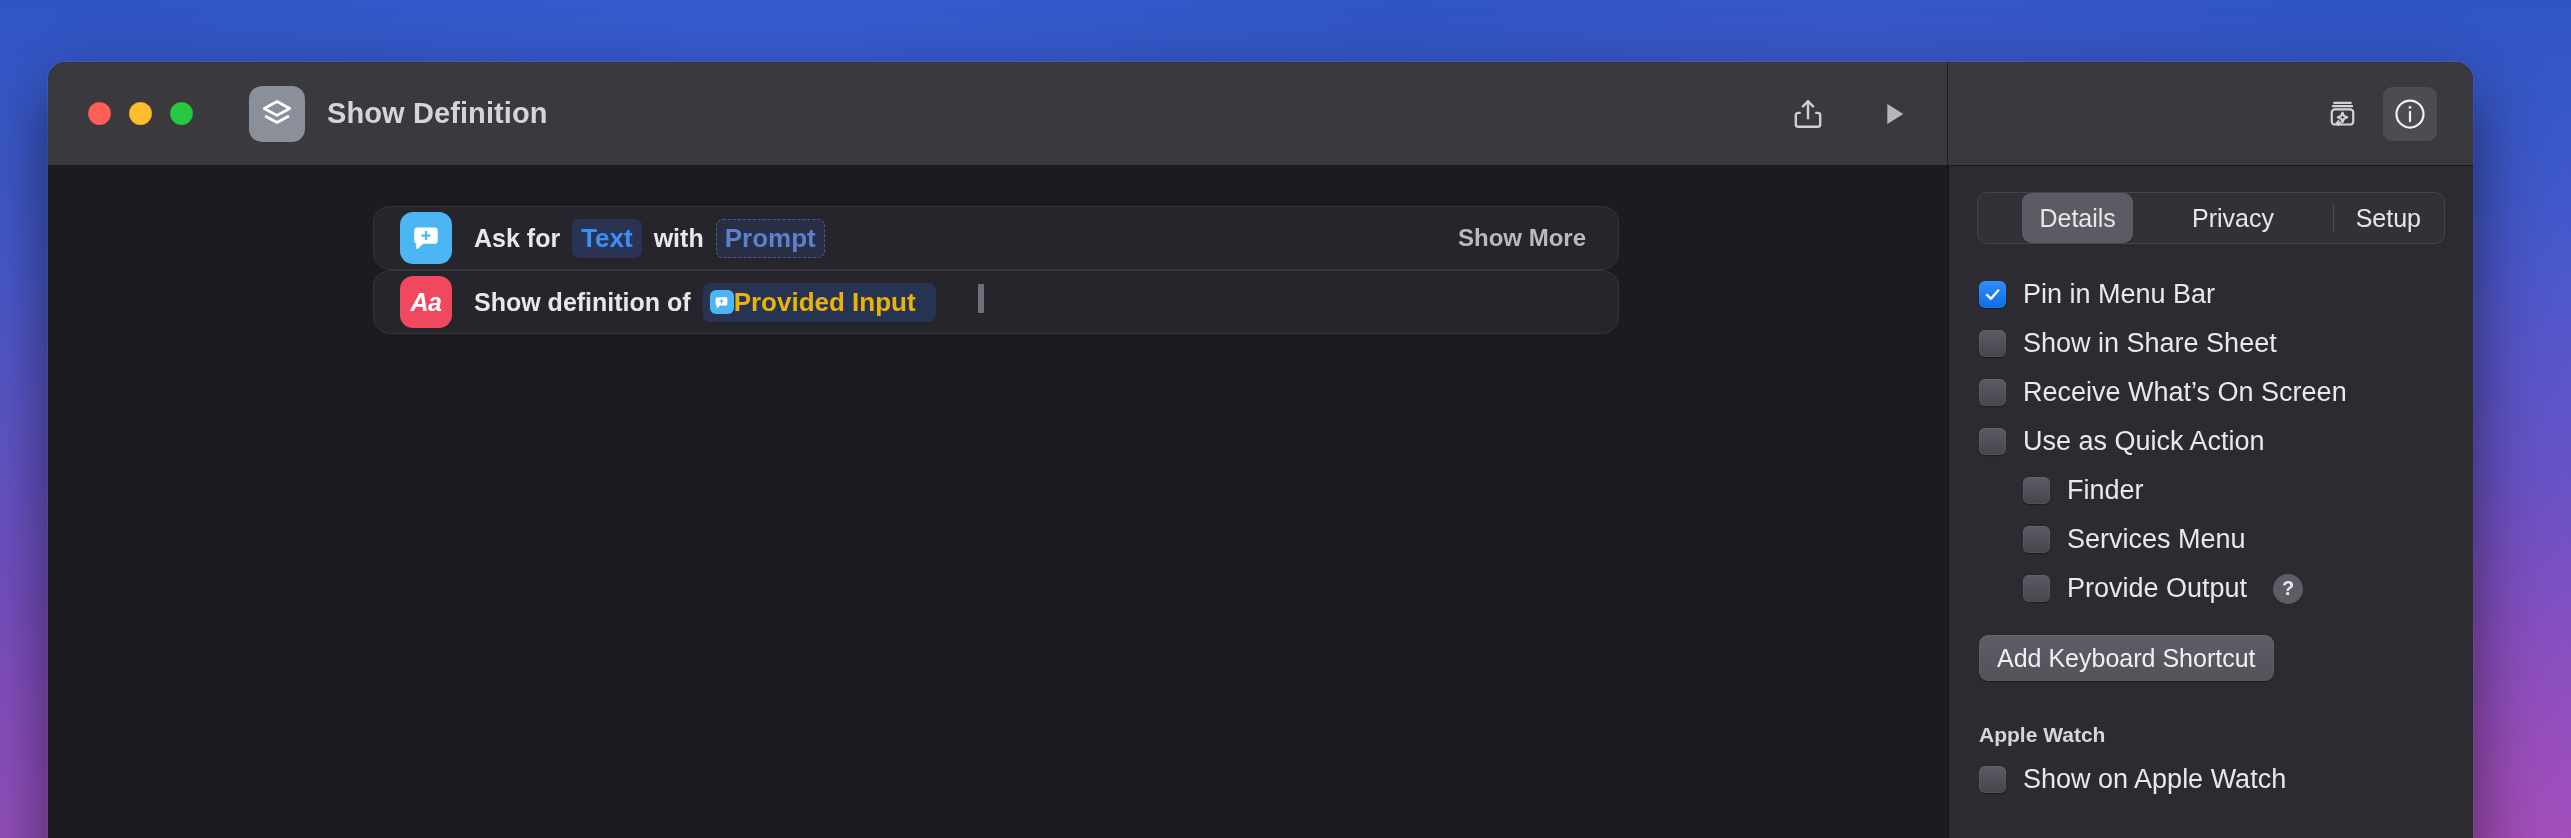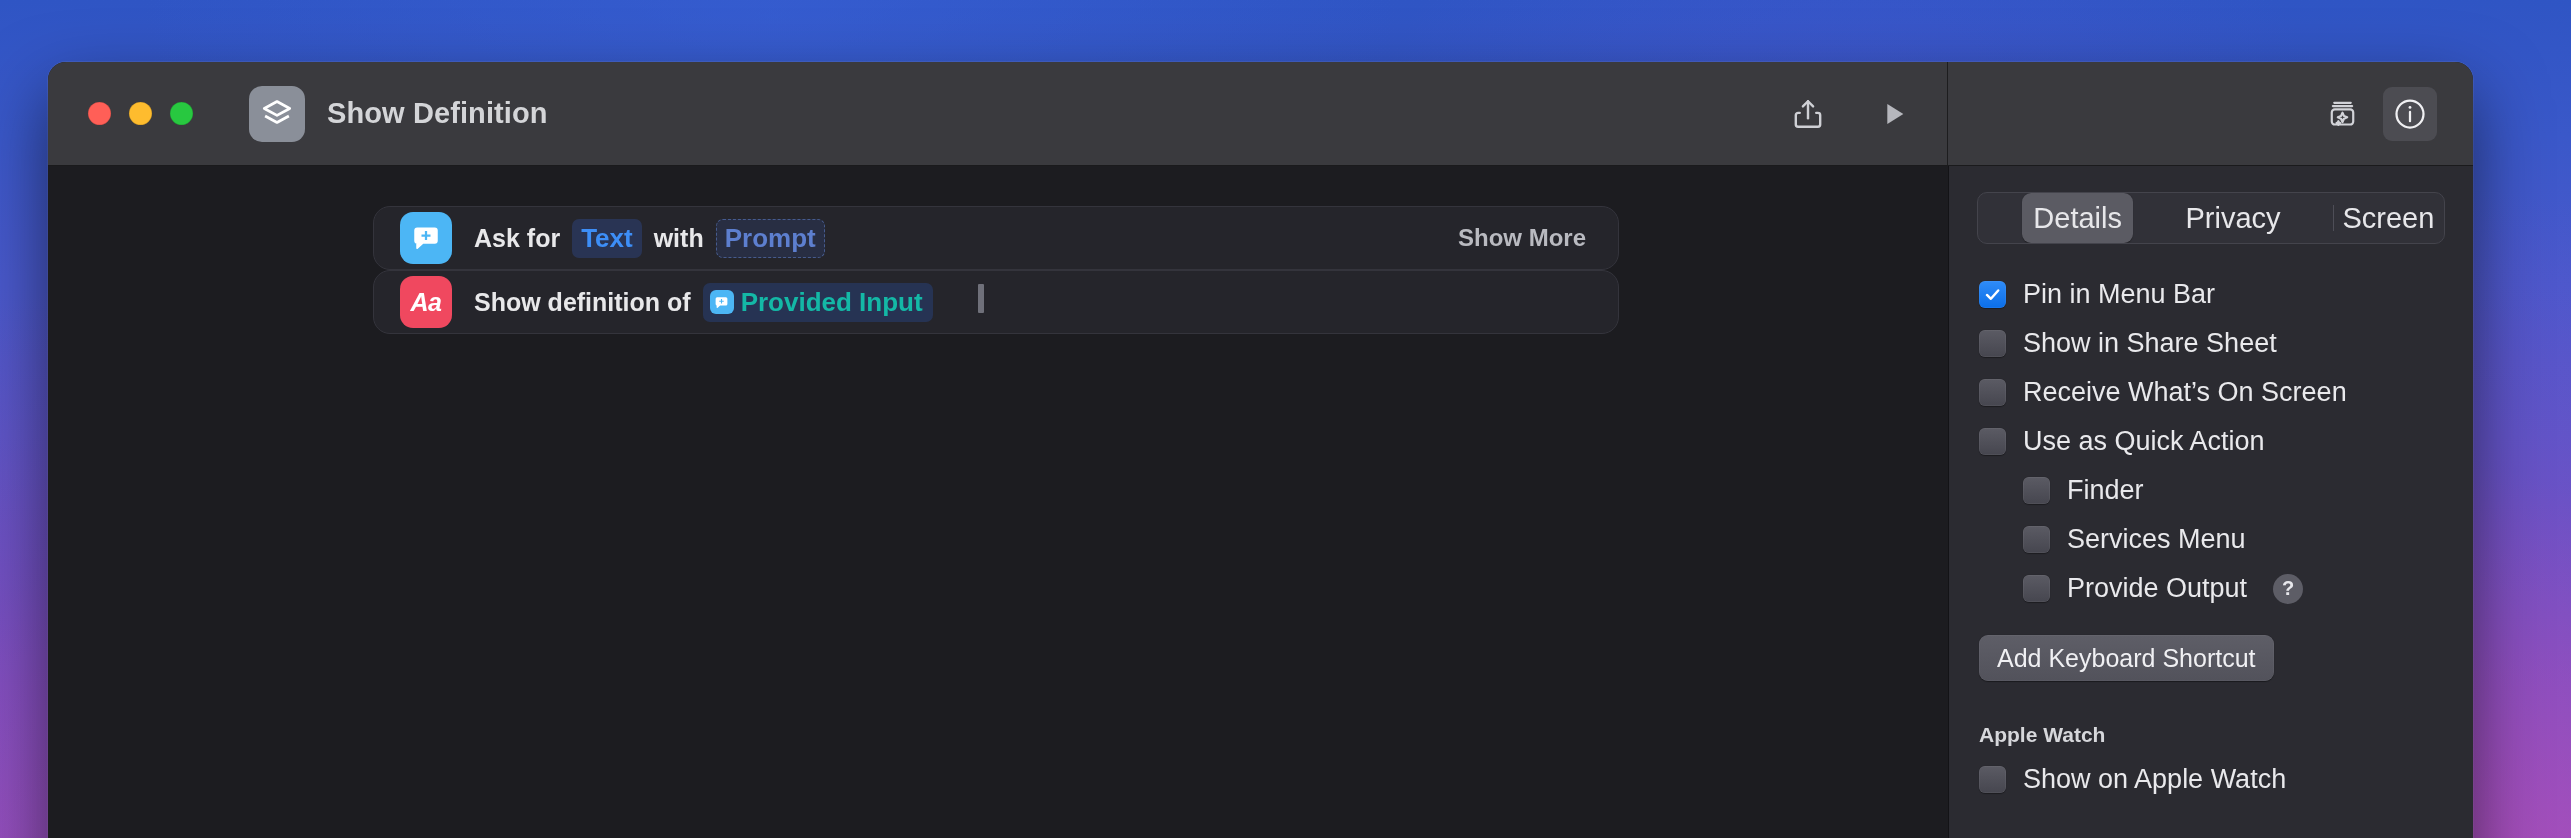--- a/index.html
+++ b/index.html
@@ -101,42 +101,42 @@
     color:#e8e8ea; font-size:25px; font-weight:bold; white-space:nowrap;
   }
   .card-text .w { margin:0 9px; }
   .card-text .w:first-child { margin-left:0; }
   .tok {
     display:inline-flex; align-items:center; border-radius:7px;
     padding:4px 9px; font-weight:bold; font-size:26px; margin:0 3px;
   }
   .tok.filled { background:rgba(60,110,230,0.22); color:#3d8ef7; }
   .tok.ghost  { background:rgba(60,110,230,0.13); color:#5d7fcf; border:1px dashed rgba(110,150,235,0.45); padding:3px 8px; }
-  .tok.var    { background:rgba(40,95,215,0.24); color:#14b8a6; gap:7px; padding:4px 10px 4px 7px; }
+  .tok.var    { background:rgba(40,95,215,0.24); color:#eab308; padding:4px 20px 4px 7px; }
   .tok-mini {
     width:24px; height:24px; border-radius:6px; background:#4cb6f5;
     display:inline-flex; align-items:center; justify-content:center; flex:0 0 24px;
   }
   .show-more {
     margin-left:auto; color:#b9bac0; font-size:24px; font-weight:bold;
     cursor:pointer; padding-right:6px;
   }
   .connector {
     position:absolute; left:605px; top:78px; width:6px; height:29px;
     background:#6f707a; border-radius:1px;
   }
 
   
   .tabs {
     margin:0 28px; height:52px; border:1px solid #44444c; border-radius:10px;
     display:flex; background:#313138; overflow:hidden;
   }
   .tab {
     flex:1 1 0; display:flex; align-items:center; justify-content:center;
-    color:#e7e7ea; font-size:29px; cursor:pointer; position:relative;margin-left:44px;
+    color:#e7e7ea; font-size:25px; cursor:pointer; position:relative;margin-left:44px;
   }
   .tab.active { background:#5b5b63; border-radius:9px; box-shadow:0 0.5px 1px rgba(0,0,0,0.35); }
   .tab.sep::before {
     content:""; position:absolute; left:0; top:12px; bottom:12px; width:1px; background:#4e4e57;
   }
 
   .opt-list { margin-top:26px; padding:0 30px; }
   .opt {
     display:flex; align-items:center; gap:17px; height:49px; cursor:pointer;
   }
@@ -272,21 +272,21 @@
         </div>
 
       </div>
     </div>
 
     <div class="sidebar">
 
       <div class="tabs">
         <div class="tab active">Details</div>
         <div class="tab">Privacy</div>
-        <div class="tab sep">Screen</div>
+        <div class="tab sep">Setup</div>
       </div>
 
       <div class="opt-list">
 
         <div class="opt">
           <span class="cb checked">
             <svg width="19" height="19" viewBox="0 0 24 24" fill="none" stroke="#ffffff" stroke-width="3.1" stroke-linecap="round" stroke-linejoin="round">
               <path d="M5 12.6 10 17.4 19.2 7"></path>
             </svg>
           </span>

